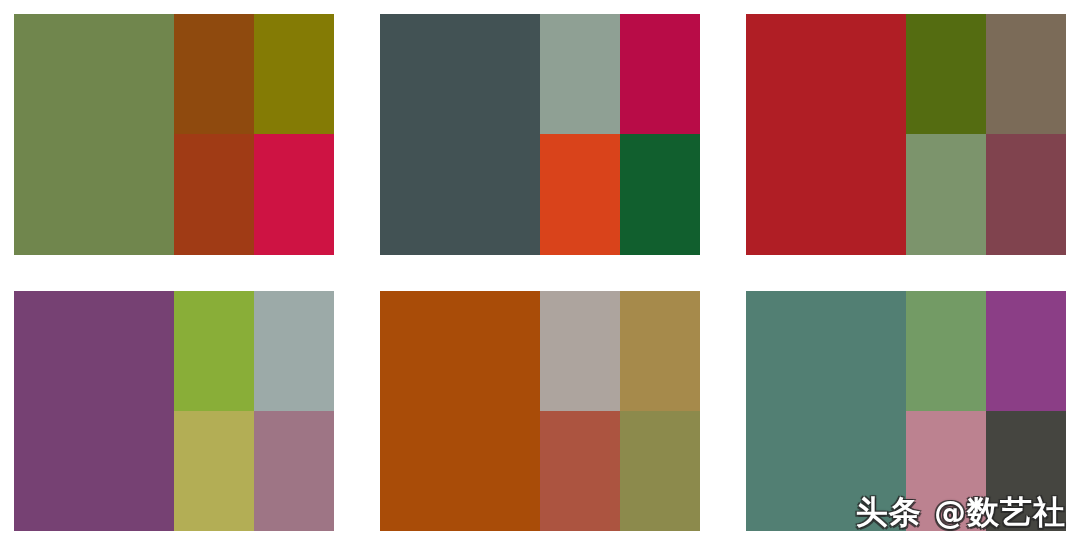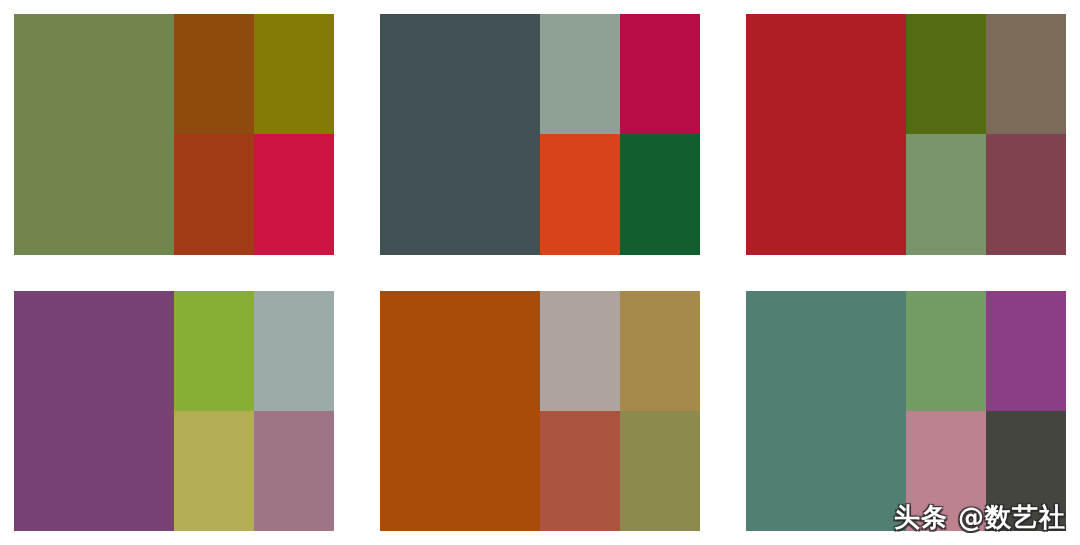--- a/index.html
+++ b/index.html
@@ -54,21 +54,21 @@
     height: 100%;
     display: block;
   }
 
   
   #watermark {
     position: absolute;
     right: 14px;
     bottom: 10px;
     font-family: "DejaVu Sans", sans-serif;
-    font-size: 26px;
+    font-size: 32px;
     font-weight: bold;
     color: #ffffff;
     letter-spacing: 1px;
     white-space: nowrap;
     text-shadow:
       -1.5px -1.5px 0 rgba(40,40,40,0.75),
        1.5px -1.5px 0 rgba(40,40,40,0.75),
       -1.5px  1.5px 0 rgba(40,40,40,0.75),
        1.5px  1.5px 0 rgba(40,40,40,0.75),
        0 0 3px rgba(0,0,0,0.45);

